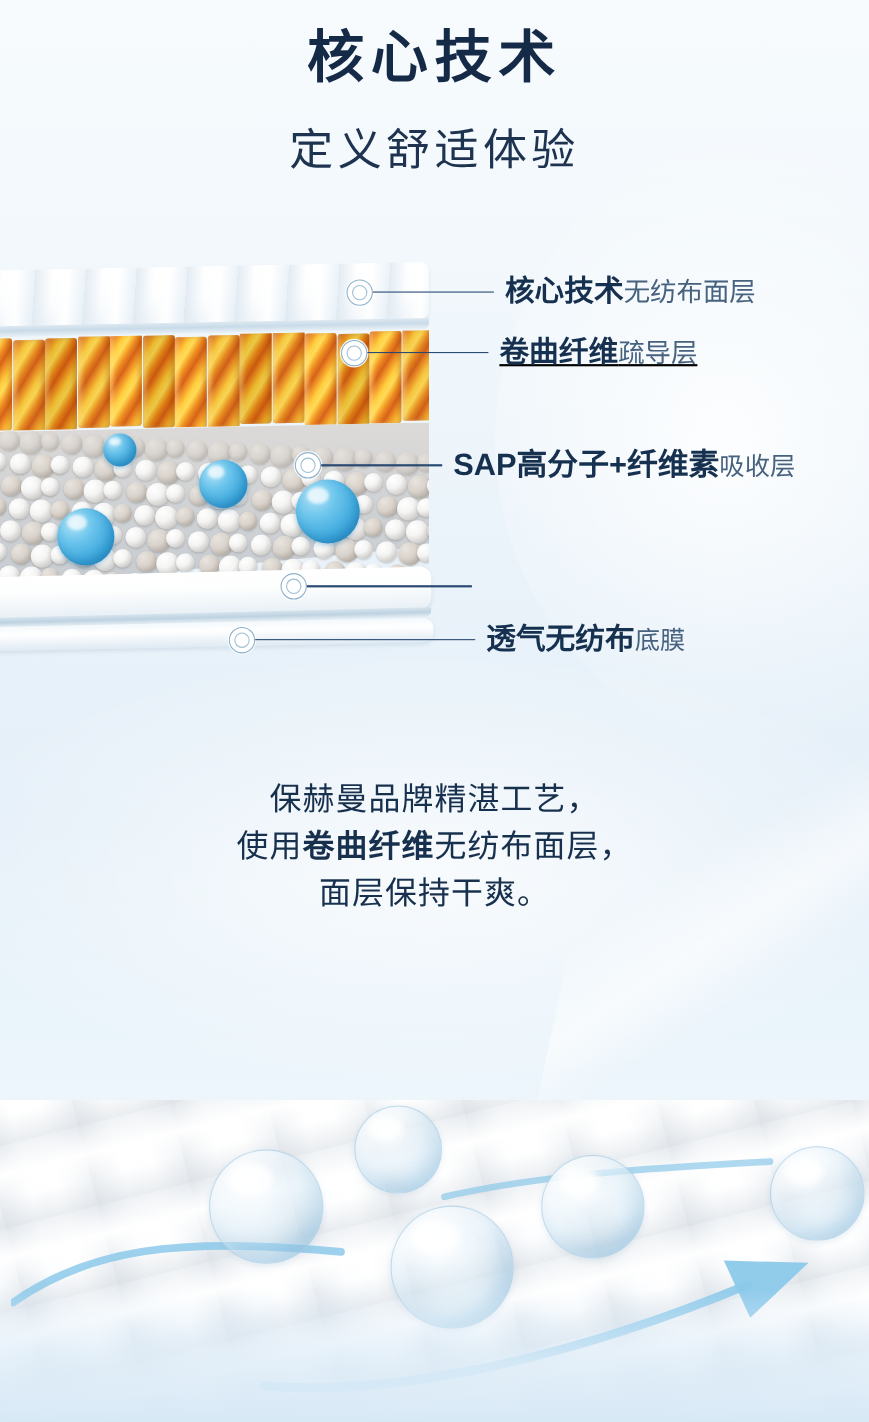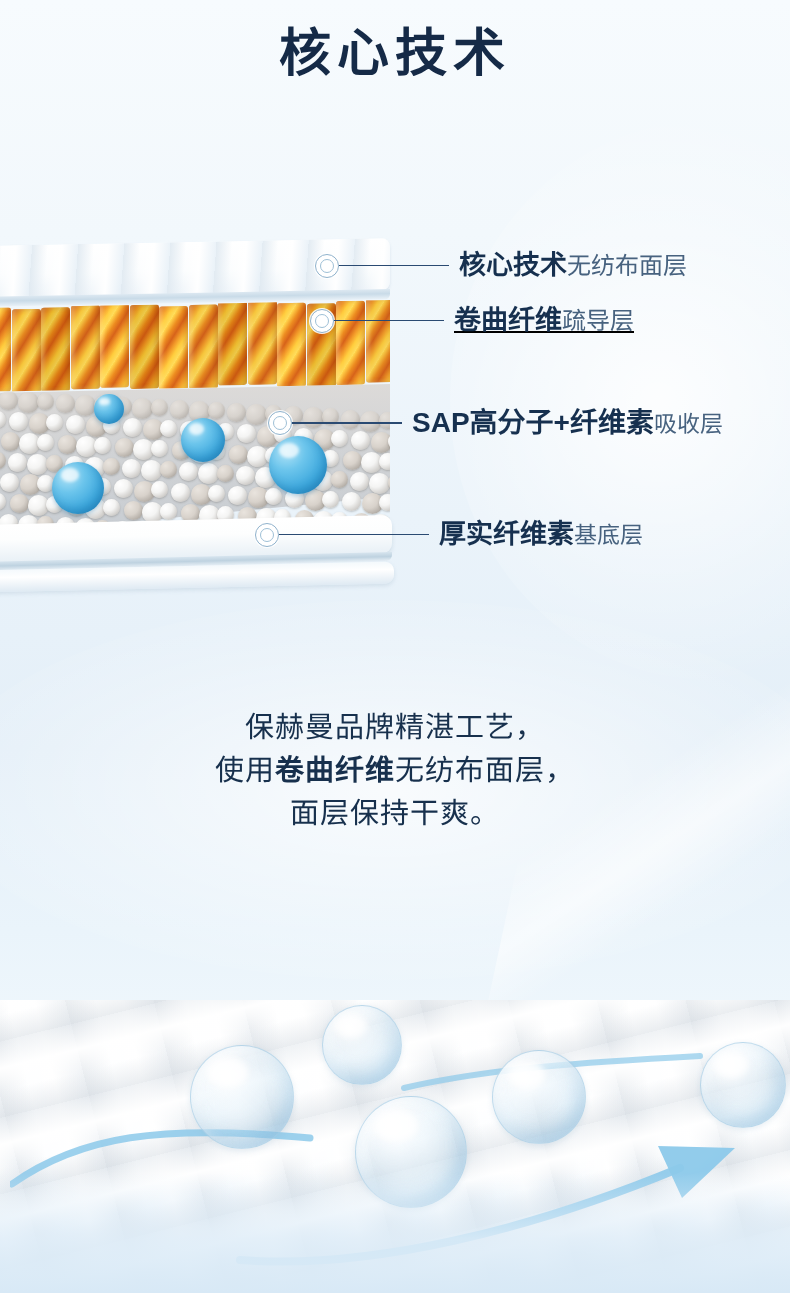--- a/index.html
+++ b/index.html
@@ -233,20 +233,21 @@
 <div id="page">
 
   <div class="swoosh sw3"></div>
   <div class="swoosh sw2"></div>
   <div class="swoosh sw1"></div>
   <div class="glow-r"></div>
   <div class="glow-mid"></div>
   <div class="sheen"></div>
 
   <div class="heading h-title">核心技术</div>
+  <div class="heading h-sub">定义舒适体验</div>
 
   <div id="product">
     <div class="layer-top"></div>
 
     <div class="layer-fiber" id="fiberband">
         <div class="fiber" style="left: -4px; top: 0px;"></div>
         <div class="fiber" style="left: 25.5px; top: 1.92712px;"></div>
         <div class="fiber" style="left: 55px; top: 1.031px;"></div>
         <div class="fiber" style="left: 84.5px; top: -1.37553px;"></div>
         <div class="fiber" style="left: 114px; top: -1.76691px;"></div>
@@ -451,25 +452,31 @@
     <span class="lbl">
       <span class="b">SAP高分子+纤维素</span><span class="l">吸收层</span>
     </span>
   </div>
 
   <div class="callout c4">
     <span class="marker">
         <i></i>
       </span>
     <span class="leader"></span>
+  </div>
+
+  <div class="callout c5">
+    <span class="marker">
+        <i></i>
+      </span>
+    <span class="leader"></span>
     <span class="lbl">
-      <span class="b">厚实纤维素</span><span class="l">基底层</span>
+      <span class="b">透气无纺布</span><span class="l">底膜</span>
     </span>
   </div>
-
 
   <div id="desc">
     <span class="ln">保赫曼品牌精湛工艺，</span>
     <span class="ln"><span>使用</span><b>卷曲纤维</b><span>无纺布面层，</span></span>
     <span class="ln">面层保持干爽。</span>
   </div>
 
   <div id="scene">
     <div class="quilt"></div>
 

